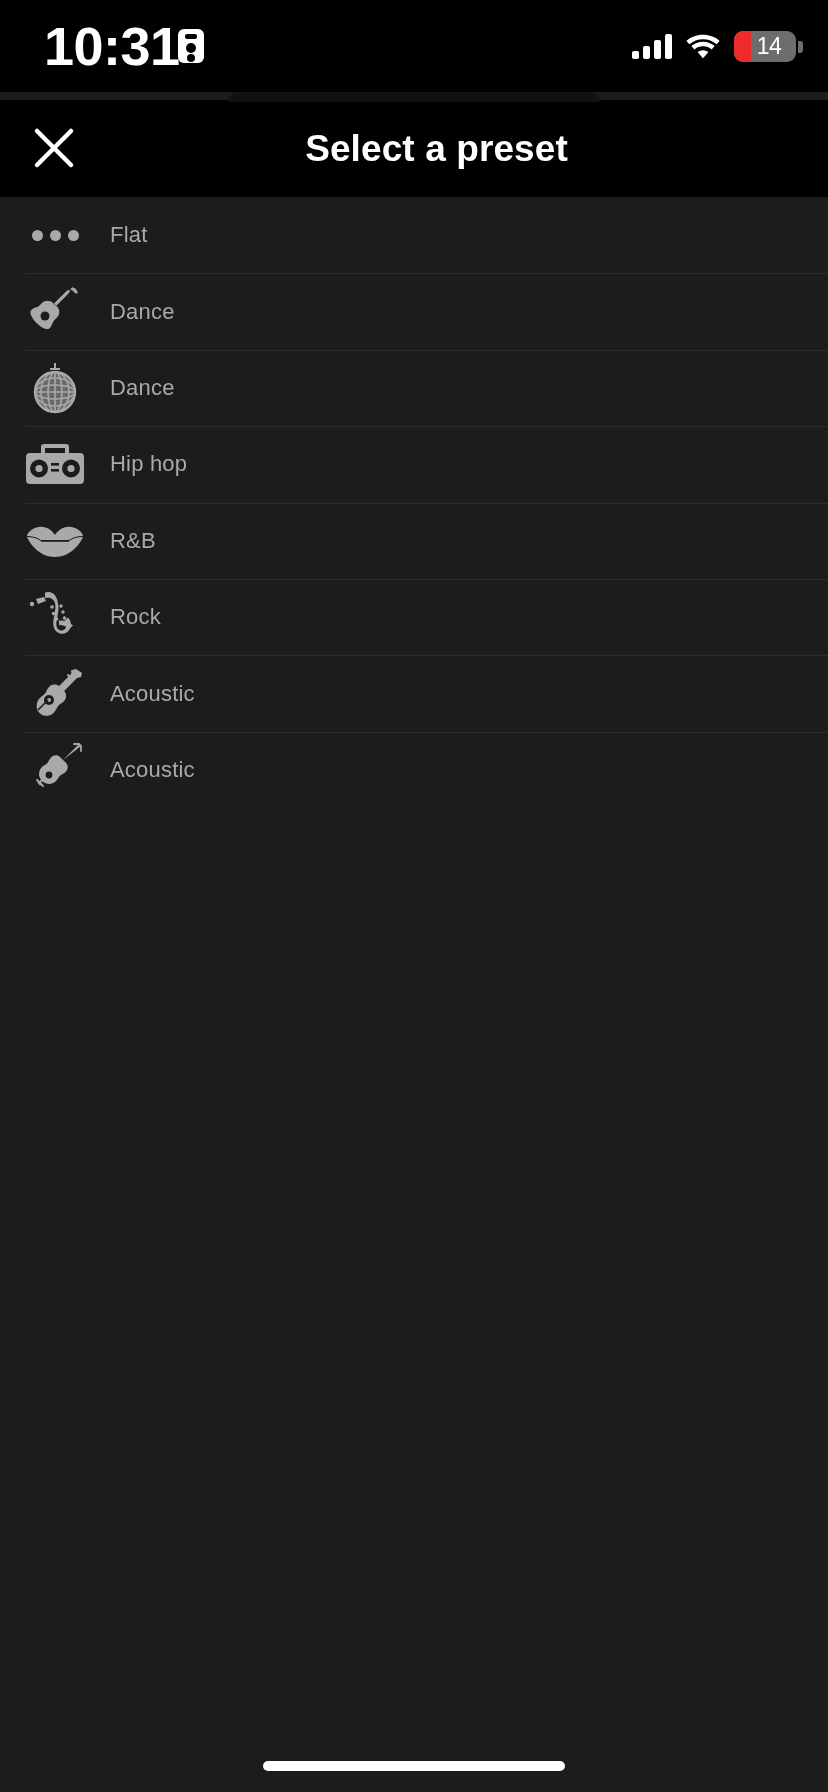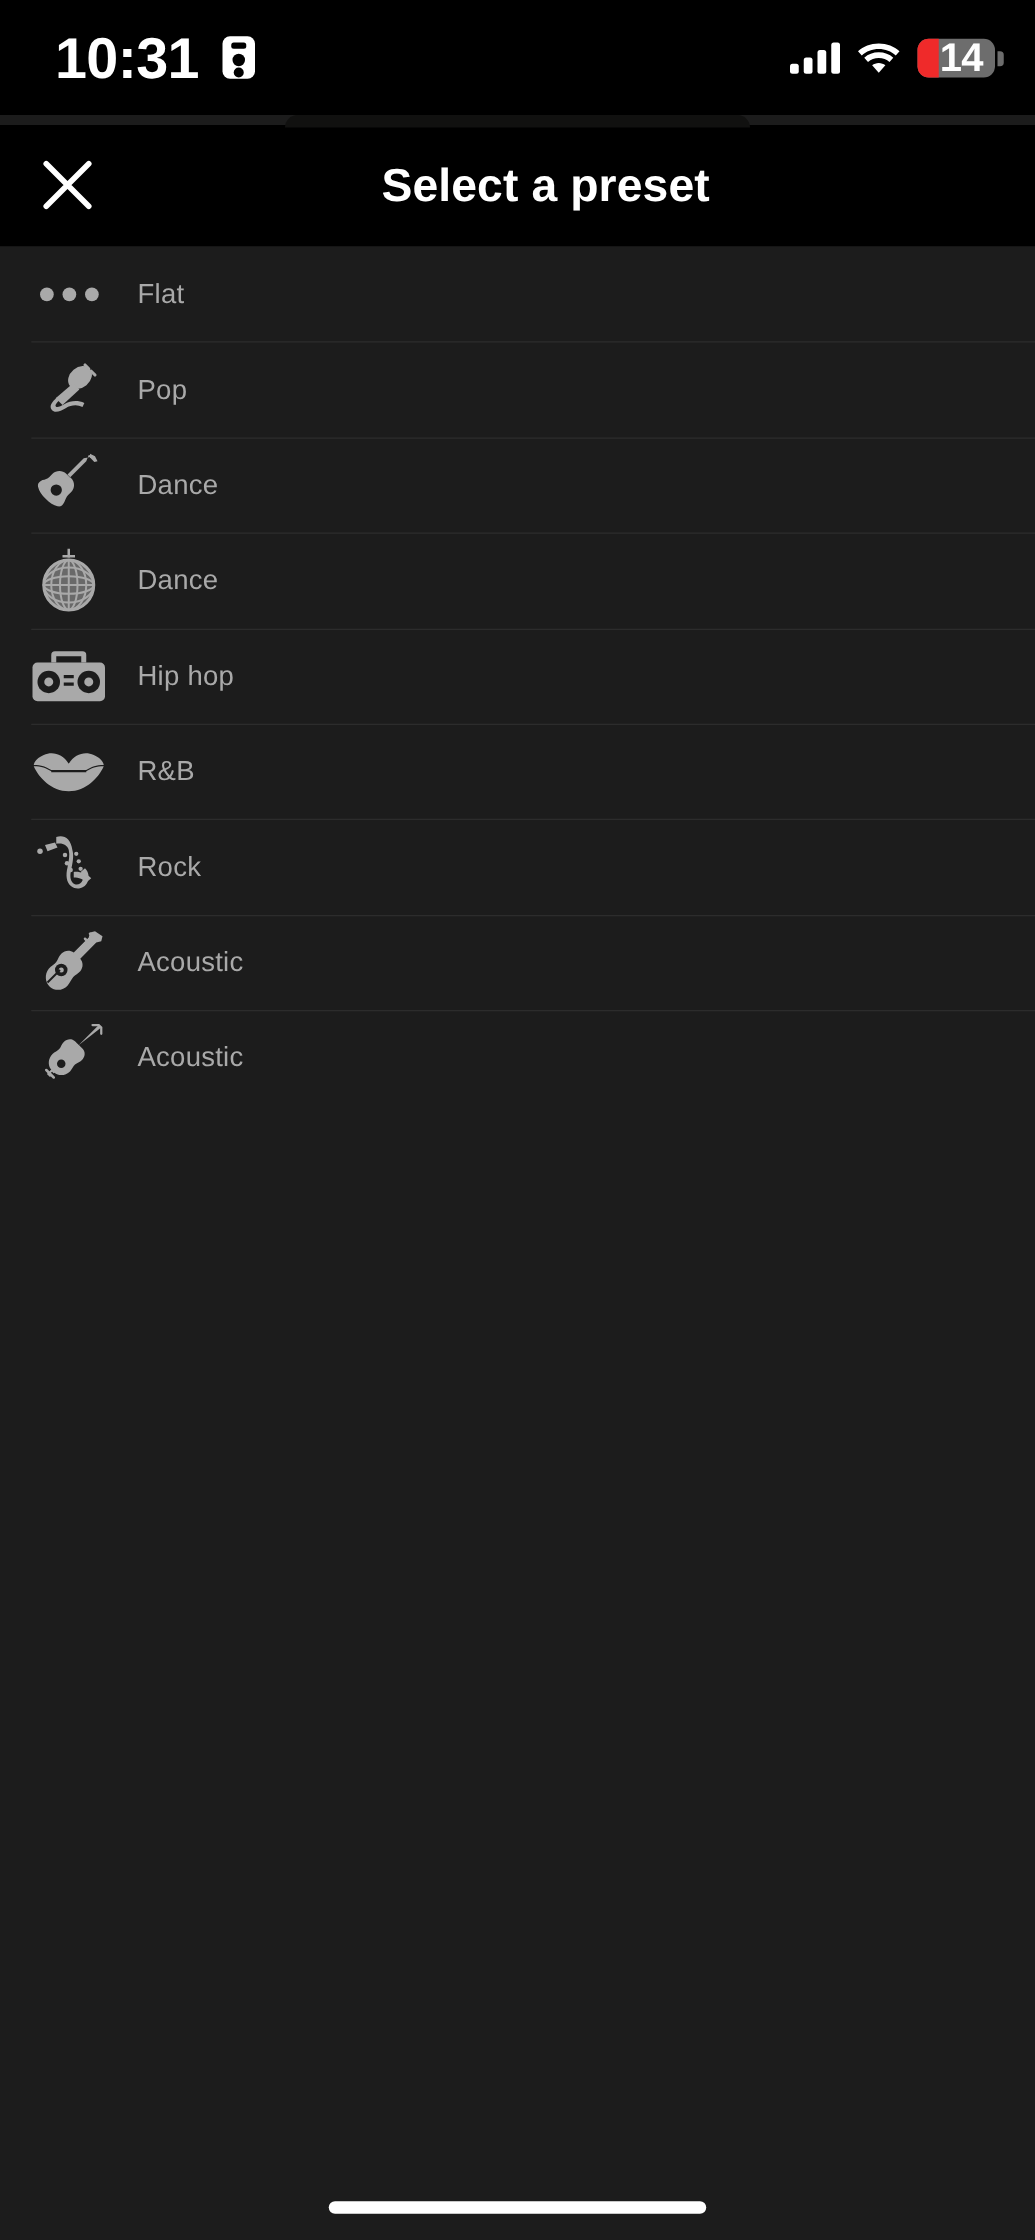--- a/index.html
+++ b/index.html
@@ -18,21 +18,21 @@
 
   
   .statusbar{
     position:absolute; top:0; left:0;
     width:828px; height:92px;
     background:#000;
     z-index:30;
   }
   .sb-time{
     position:absolute; left:44px; top:24px;
-    font-size:46px; font-weight:600; color:#fff;
+    font-size:54px; font-weight:600; color:#fff;
     letter-spacing:-0.5px;
     line-height:44px;
   }
   .sb-idcard{
     position:absolute; left:178px; top:29px;
     width:26px; height:34px;
     background:#fff; border-radius:6px;
   }
   .sb-idcard::before{
     content:""; position:absolute;
@@ -65,21 +65,21 @@
     display:flex; align-items:center; justify-content:center;
   }
   .batt-fill{
     position:absolute; left:0; top:0;
     width:17px; height:31px;
     background:#f22game; 
   }
   .batt .batt-fill{ background:#ef2a2a; border-radius:9px 0 0 9px; }
   .batt-num{
     position:relative; z-index:2;
-    font-size:32px; font-weight:700; color:#fff;
+    font-size:23px; font-weight:400; color:#fff;
     letter-spacing:-0.5px; padding-left:8px;
   }
   .batt-cap{
     position:absolute; right:-7px; top:10px;
     width:5px; height:12px;
     background:#6d6d6d;
     border-radius:0 3px 3px 0;
   }
 
   
@@ -203,33 +203,20 @@
       <div class="row-icon">
         <span class="dots">
             <i></i>
             <i></i>
             <i></i>
           </span>
       </div>
       <div class="row-label">Flat</div>
     </div>
 
-    <div class="row">
-      <div class="row-icon">
-        <svg width="54" height="54" viewBox="0 0 54 54">
-          <g fill="#a9a9a9">
-            <ellipse cx="36" cy="17" rx="10.5" ry="8" transform="rotate(-40 36 17)"></ellipse>
-            <path d="M30.5 21.5 L16.5 33.5 l5.5 5.5 L35.5 26.5 z"></path>
-            <path d="M17.5 33 c-4 3.5 -6.5 7 -4 10 c2.5 3 7.5 0.5 11 -1.5 c4.5 -2.5 9 -3 13.5 -1 l1.5 -3.2 c-5.5 -2.4 -11 -1.8 -16.2 1 c-2.6 1.4 -5.6 3 -6.6 1.8 c-0.9 -1.1 0.7 -3.2 3.3 -5.4 z"></path>
-            <path d="M40 7 l3 3 M45 12 l3 3" stroke="#a9a9a9" stroke-width="2.5" stroke-linecap="round" fill="none"></path>
-          </g>
-        </svg>
-      </div>
-      <div class="row-label">Pop</div>
-    </div>
 
     <div class="row">
       <div class="row-icon">
         <svg width="54" height="54" viewBox="0 0 54 54">
           <g fill="#a9a9a9">
             <path d="M48 4 L43 3 L41 8 L28 21 L25 18 c-3 -3 -8 -3 -11 0 l-2.5 2.5 c-1.5 1.5 -3.5 2 -5.5 2.5 C3 24.5 2 26 2.5 28.5 c0.6 3 3 6.5 6 9.5 s6.5 5.4 9.5 6 c2.5 0.5 4 -0.5 5.5 -3.5 c1 -2 1.5 -4 3 -5.5 L29 32.5 c3 -3 3 -8 0 -11 l-3 -3 L39 5.5 z"></path>
             <circle cx="17" cy="31" r="4.5" fill="#1c1c1c"></circle>
             <path d="M44 2 l4 2 l2 4 l-2.5 0.5 l-3.5 -3.5 z"></path>
           </g>
         </svg>

